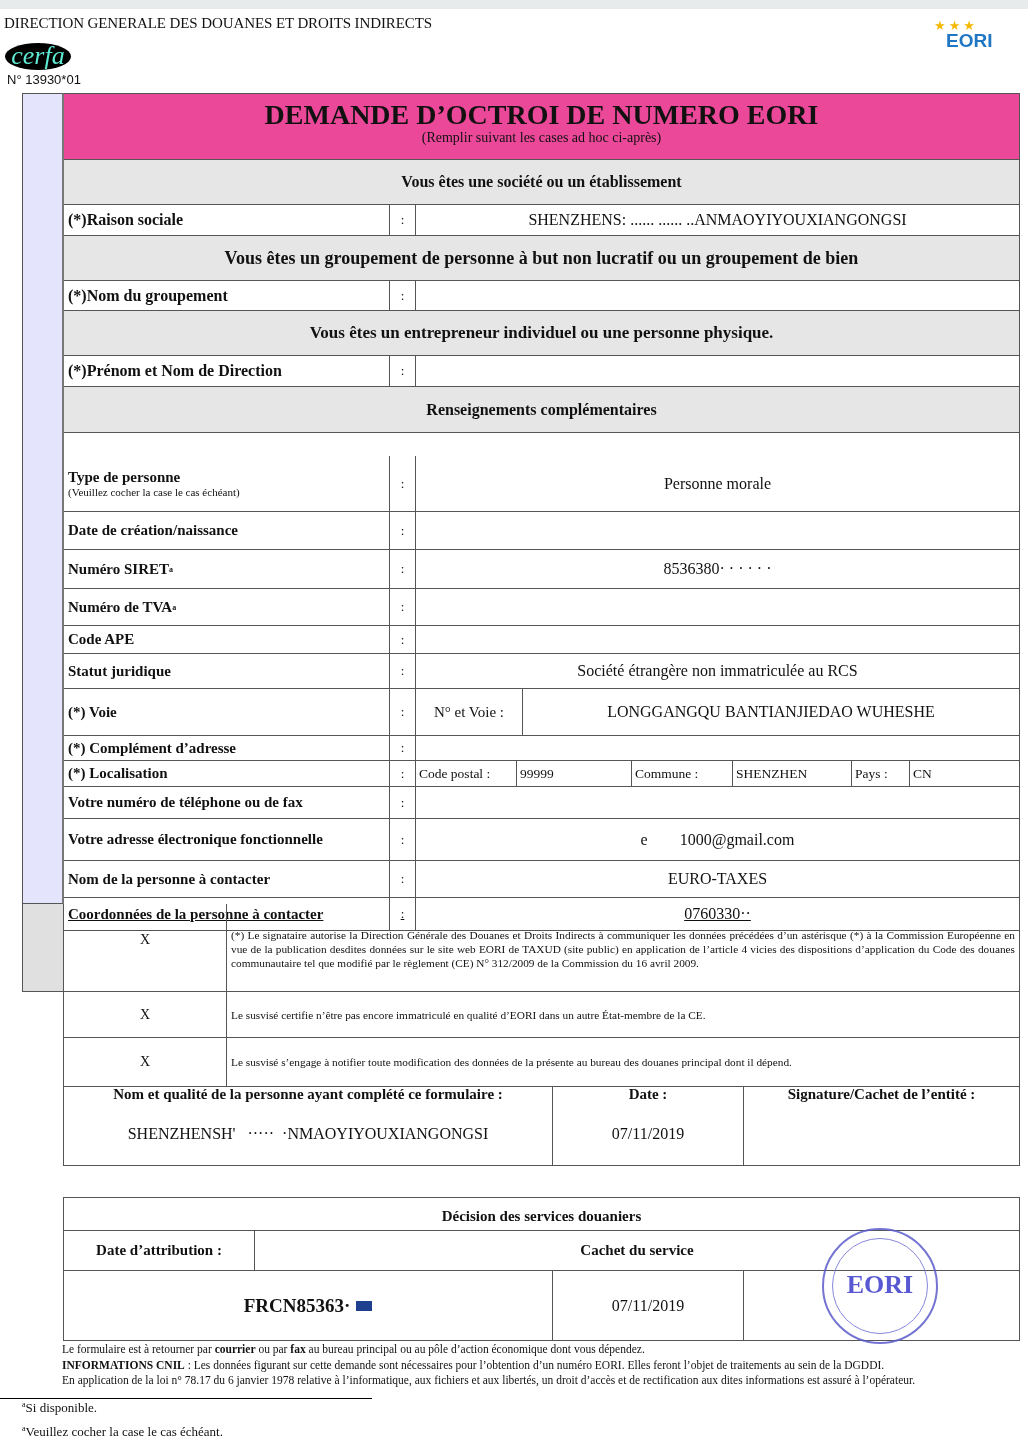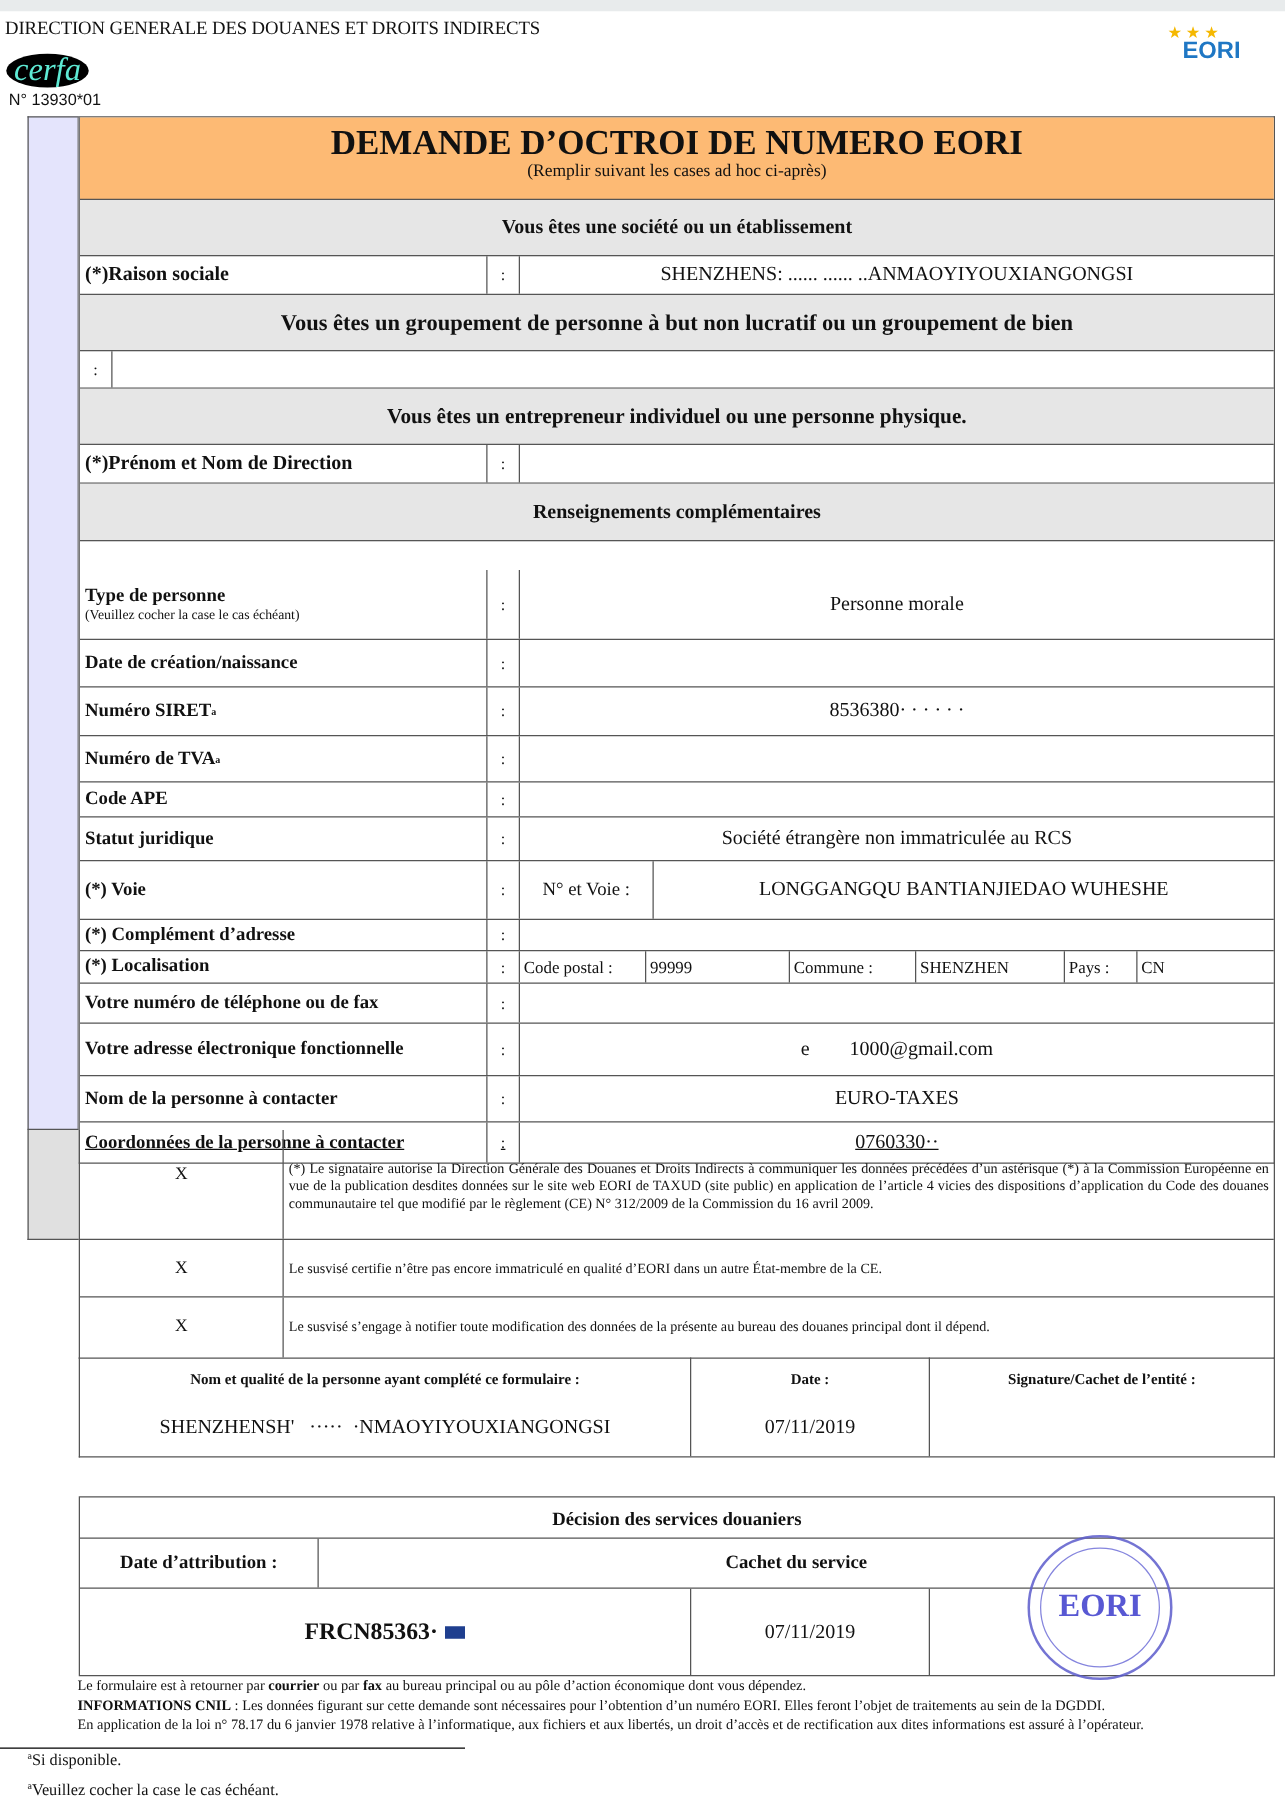--- a/index.html
+++ b/index.html
@@ -15,41 +15,41 @@
   .eori-logo { position: absolute; left: 934px; top: 18px; width: 70px; height: 36px; }
   .eori-logo .stars { position: absolute; left: 0; top: 0; color: #f5b800; font-size: 13px; letter-spacing: 3px; }
   .eori-logo .txt { position: absolute; left: 12px; top: 12px; color: #1f77c4; font-family: "Liberation Sans", sans-serif; font-weight: bold; font-size: 19px; }
 
   .sidebar { position: absolute; left: 22px; top: 93px; width: 41px; height: 811px; background: #e4e4fc; border: 1px solid #555; border-right: 1px solid #777; box-sizing: border-box; }
   .sidebar-grey { position: absolute; left: 22px; top: 904px; width: 41px; height: 88px; background: #e0e0e0; border-left: 1px solid #555; border-bottom: 1px solid #555; box-sizing: border-box; }
 
   .form { position: absolute; left: 63px; top: 93px; width: 957px; border: 1px solid #555; border-left: 1px solid #777; box-sizing: border-box; }
   .row { display: flex; border-bottom: 1px solid #555; box-sizing: border-box; }
   .row:last-child { border-bottom: none; }
-  .title-block { background: #fdba74; height: 66px; text-align: center; }
+  .title-block { background: #ec4899; height: 66px; text-align: center; }
   .title-block .t { font-weight: bold; font-size: 28px; padding-top: 6px; line-height: 30px; }
   .title-block .s { font-size: 14px; line-height: 16px; }
   .section { background: #e6e6e6; justify-content: center; align-items: center; font-weight: bold; }
   .cell { border-right: 1px solid #555; box-sizing: border-box; display: flex; align-items: center; }
   .cell:last-child { border-right: none; }
   .lbl { width: 326px; padding-left: 4px; font-weight: bold; font-size: 16px; }
   .lbl.sm { font-size: 15px; }
   .colon { width: 26px; justify-content: center; font-size: 13px; }
   .val { flex: 1; justify-content: center; font-size: 16px; }
   .lbl .sub { display: block; font-weight: normal; font-size: 11px; }
 
   .decl { position: absolute; left: 63px; top: 904px; width: 957px; border: 1px solid #555; border-top: none; box-sizing: border-box; }
   .decl .row { min-height: 46px; }
   .decl .x { width: 163px; justify-content: center; font-size: 14px; }
   .decl .txt { flex: 1; padding: 0 4px; font-size: 11.3px; line-height: 14px; text-align: justify; }
 
   .sign { position: absolute; left: 63px; top: 1086px; width: 957px; height: 80px; border: 1px solid #555; border-top: none; box-sizing: border-box; display: flex; }
   .sign .c { border-right: 1px solid #555; box-sizing: border-box; text-align: center; }
   .sign .c:last-child { border-right: none; }
-  .sign .h { font-weight: bold; font-size: 12px; margin-top: 10px; }
+  .sign .h { font-weight: bold; font-size: 15px; }
   .sign .v { font-size: 16px; margin-top: 22px; }
 
   .decision { position: absolute; left: 63px; top: 1197px; width: 957px; height: 144px; border: 1px solid #555; box-sizing: border-box; }
   .decision .hd { height: 33px; border-bottom: 1px solid #555; text-align: center; font-weight: bold; font-size: 15px; line-height: 36px; box-sizing: border-box; }
   .decision .r { display: flex; border-bottom: 1px solid #555; box-sizing: border-box; }
   .decision .r:last-child { border-bottom: none; }
   .decision .c { border-right: 1px solid #555; box-sizing: border-box; display: flex; align-items: center; justify-content: center; }
   .decision .c:last-child { border-right: none; }
 
   .stamp { position: absolute; left: 822px; top: 1228px; width: 116px; height: 116px; border-radius: 50%; border: 2px solid #5c5ccc; box-sizing: border-box; opacity: 0.85; }
@@ -84,20 +84,21 @@
 
   <div class="row section" style="height:45px;font-size:16px;">Vous êtes une société ou un établissement</div>
   <div class="row" style="height:31px;">
     <div class="cell lbl">(*)Raison sociale</div>
     <div class="cell colon">:</div>
     <div class="cell val">SHENZHENS: ...... ...... ..ANMAOYIYOUXIANGONGSI</div>
   </div>
 
   <div class="row section" style="height:45px;font-size:18px;">Vous êtes un groupement de personne à but non lucratif ou un groupement de bien</div>
   <div class="row" style="height:30px;">
+    <div class="cell lbl">(*)Nom du groupement</div>
     <div class="cell colon">:</div>
     <div class="cell val"></div>
   </div>
 
   <div class="row section" style="height:45px;font-size:17px;">Vous êtes un entrepreneur individuel ou une personne physique.</div>
   <div class="row" style="height:31px;">
     <div class="cell lbl">(*)Prénom et Nom de Direction</div>
     <div class="cell colon">:</div>
     <div class="cell val"></div>
   </div>

